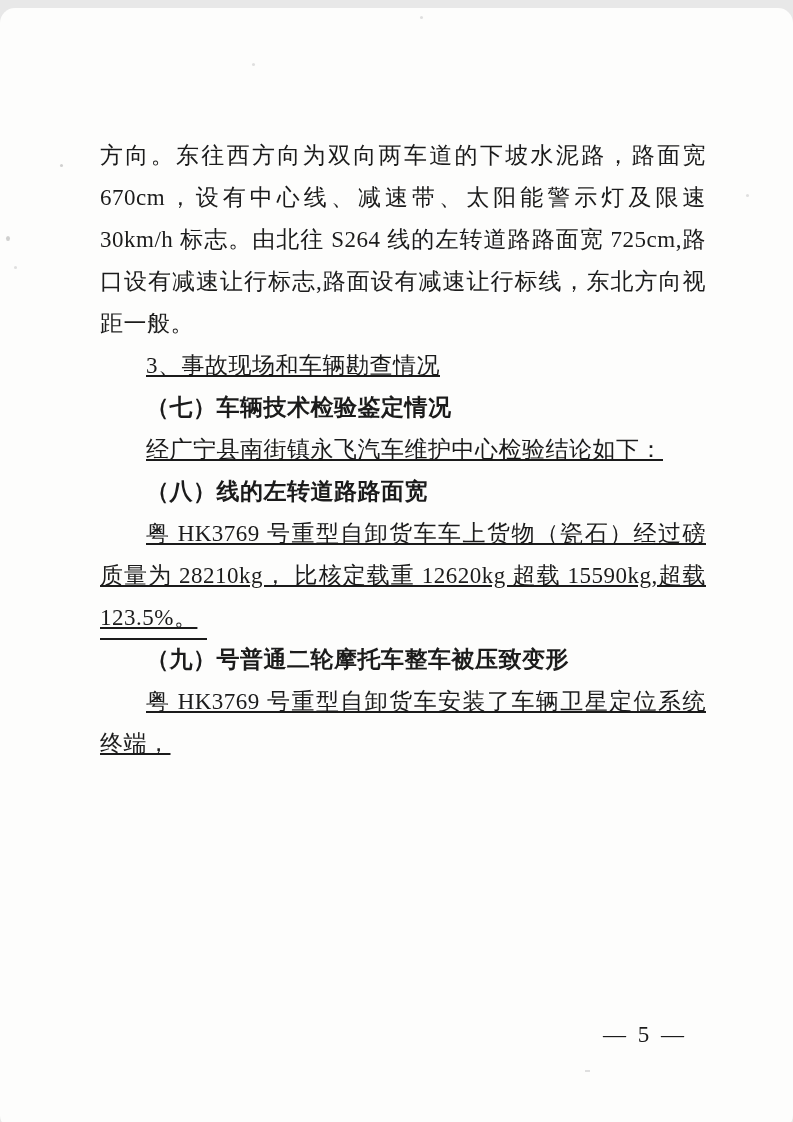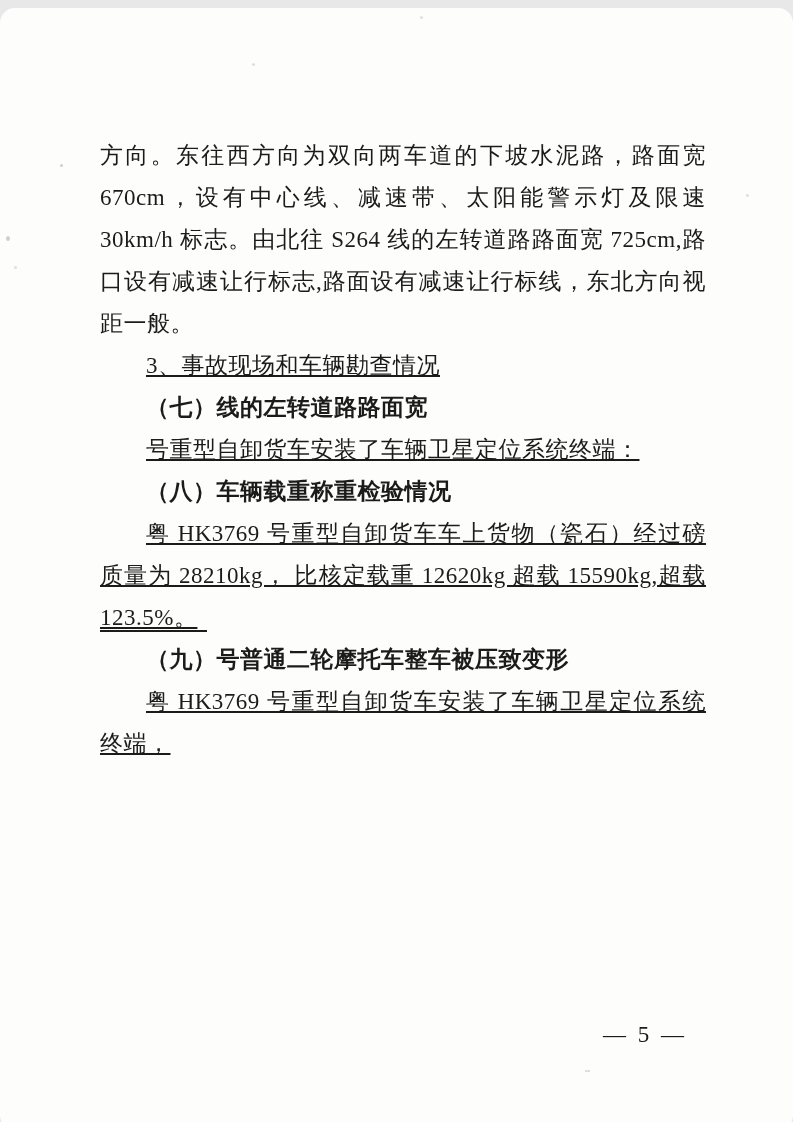--- a/index.html
+++ b/index.html
@@ -34,21 +34,21 @@
   .indent {
     text-indent: 2em;
     text-decoration: underline;
   }
   .heading {
     text-indent: 2em;
     font-weight: bold;
   }
   .underline {
     border-bottom: 2px solid #1b1b1b;
-    padding-bottom: 0;
+    padding-bottom: 8px;
     padding-right: 10px;
   }
   .page-footer {
     position: absolute;
     top: 1014px;
     right: 106px;
     font-size: 23px;
     letter-spacing: 3px;
     color: #1b1b1b;
   }
@@ -74,26 +74,26 @@
 
 <div class="page">
 
   <div class="content">
     <p class="para">方向。东往西方向为双向两车道的下坡水泥路，路面宽 670cm，设有中心线、减速带、太阳能警示灯及限速 30km/h 标志。由北往 S264 线的左转道路路面宽 725cm,路口设有减速让行标志,路面设有减速让行标线，东北方向视距一般。</p>
 
     <p class="para indent">3、事故现场和车辆勘查情况</p>
 
 
 
-    <p class="para heading">（七）线的左转道路路面宽</p>
+    <p class="para heading">（七）车辆技术检验鉴定情况</p>
 
-    <p class="para indent">号重型自卸货车安装了车辆卫星定位系统终端：</p>
+    <p class="para indent">经广宁县南街镇永飞汽车维护中心检验结论如下：</p>
 
 
-    <p class="para heading">（八）车辆载重称重检验情况</p>
+    <p class="para heading">（八）线的左转道路路面宽</p>
 
     <p class="para indent"><span>粤 HK3769 号重型自卸货车车上货物（瓷石）经过磅质量为 28210kg， 比核定载重 12620kg 超载 15590kg,超载 </span><span class="underline">123.5%。</span></p>
 
     <p class="para heading">（九）号普通二轮摩托车整车被压致变形</p>
 
     <p class="para indent">粤 HK3769 号重型自卸货车安装了车辆卫星定位系统终端，</p>
   </div>
 
   <div class="page-footer">— 5 —</div>
 

